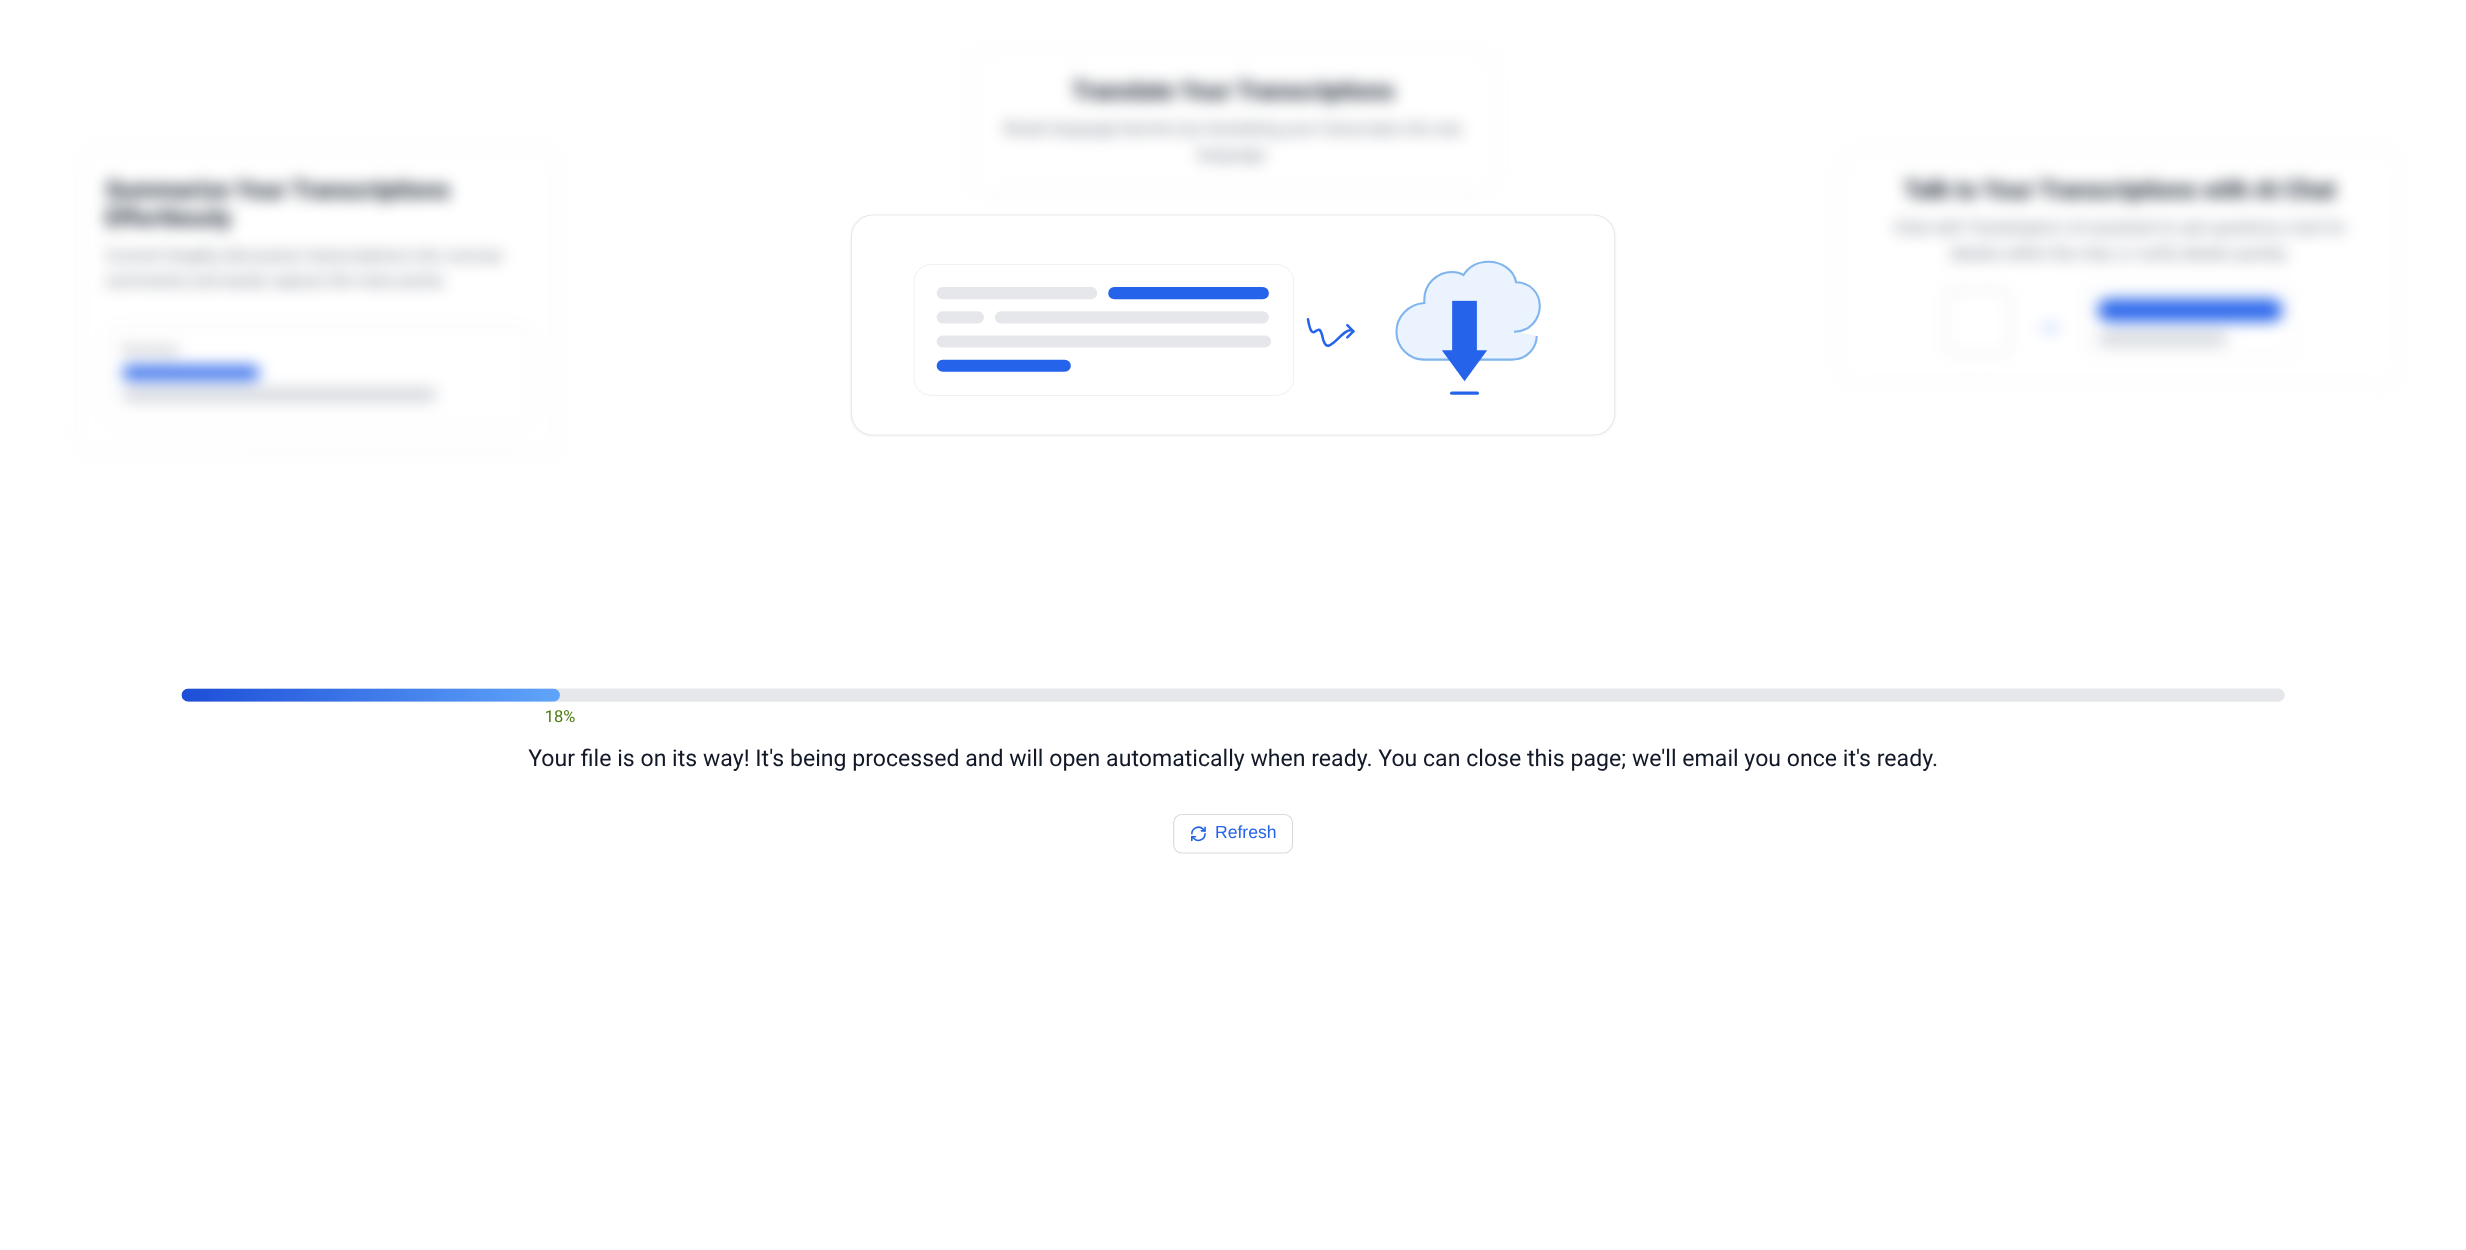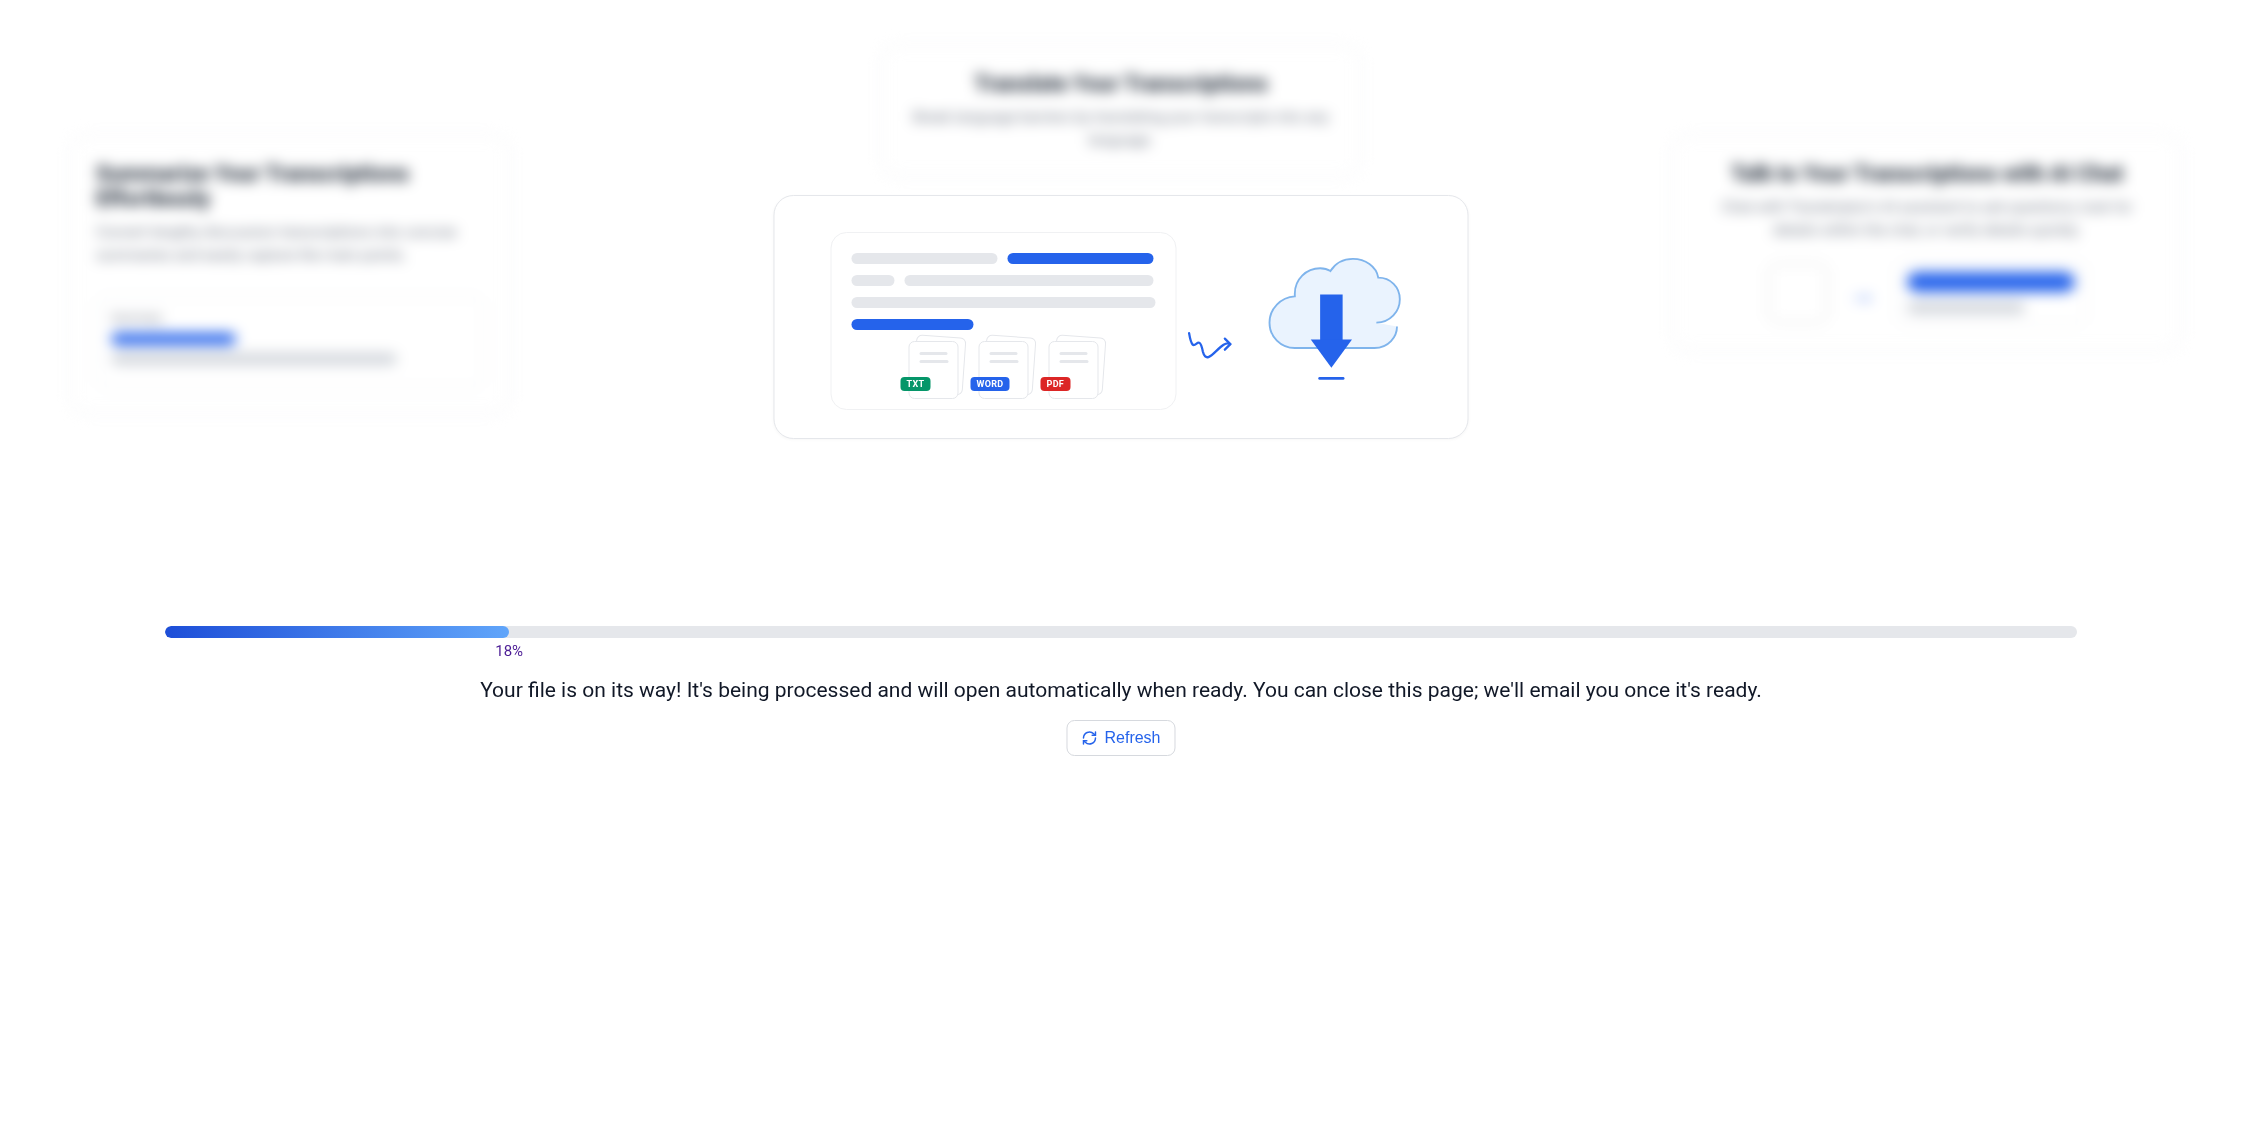--- a/index.html
+++ b/index.html
@@ -251,39 +251,39 @@
     }
     .progress-fill {
       height: 100%;
       background: linear-gradient(90deg, #1d4ed8 0%, #60a5fa 100%);
       border-radius: 6px;
     }
     .progress-label {
       position: absolute;
       top: 16px;
       font-size: 15px;
-      color: #4c1d95;
+      color: #4d7c0f;
       transform: translateX(-50%);
     }
     .status-text {
       position: absolute;
       left: 0;
       right: 0;
       top: 678px;
       text-align: center;
       font-size: 21px;
       color: #111827;
       z-index: 10;
       padding: 0 150px;
     }
     .refresh-btn {
       position: absolute;
       left: 50%;
       transform: translateX(-50%);
-      top: 720px;
+      top: 740px;
       background: #ffffff;
       border: 1px solid #d6d9de;
       border-radius: 8px;
       padding: 8px 14px;
       display: inline-flex;
       align-items: center;
       gap: 7px;
       color: #2563eb;
       font-size: 16px;
       font-weight: 500;
@@ -335,37 +335,20 @@
       <div class="doc-row">
         <div class="doc-line" style="width:48%"></div>
         <div class="doc-line" style="width:48%; background:#2563eb"></div>
       </div>
       <div class="doc-row">
         <div class="doc-line" style="width:14%"></div>
         <div class="doc-line" style="width:82%"></div>
       </div>
       <div class="doc-line" style="width:100%"></div>
       <div class="doc-line" style="width:40%; background:#2563eb"></div>
-      <div class="file-badges">
-        <div class="file-doc">
-          <div class="file-page behind"></div>
-          <div class="file-page front"></div>
-          <span class="badge txt">TXT</span>
-        </div>
-        <div class="file-doc">
-          <div class="file-page behind"></div>
-          <div class="file-page front"></div>
-          <span class="badge word">WORD</span>
-        </div>
-        <div class="file-doc">
-          <div class="file-page behind"></div>
-          <div class="file-page front"></div>
-          <span class="badge pdf">PDF</span>
-        </div>
-      </div>
     </div>
     <svg class="squiggly-arrow" viewBox="0 0 60 50">
       <path d="M5 10 C 10 40, 15 5, 20 30 C 25 50, 40 15, 50 22" stroke="#2563eb" stroke-width="2.5" fill="none" stroke-linecap="round"></path>
       <path d="M50 22 L44 16 M50 22 L44 28" stroke="#2563eb" stroke-width="2.5" fill="none" stroke-linecap="round"></path>
     </svg>
     <div class="cloud-box">
       <svg class="cloud-svg" viewBox="0 0 160 140">
         <path d="M130 70 C145 70 155 58 155 45 C155 32 145 22 132 22 C130 10 118 2 105 2 C95 2 86 7 81 15 C78 13 74 12 70 12 C55 12 43 24 43 39 C43 40 43 41 43 42 C28 43 16 55 16 70 C16 85 28 97 43 97 L128 97 C143 97 152 85 152 74" fill="#eaf3fe" stroke="#7fb4ec" stroke-width="2"></path>
         <g>
           <rect x="70" y="40" width="24" height="50" fill="#2563eb"></rect>

